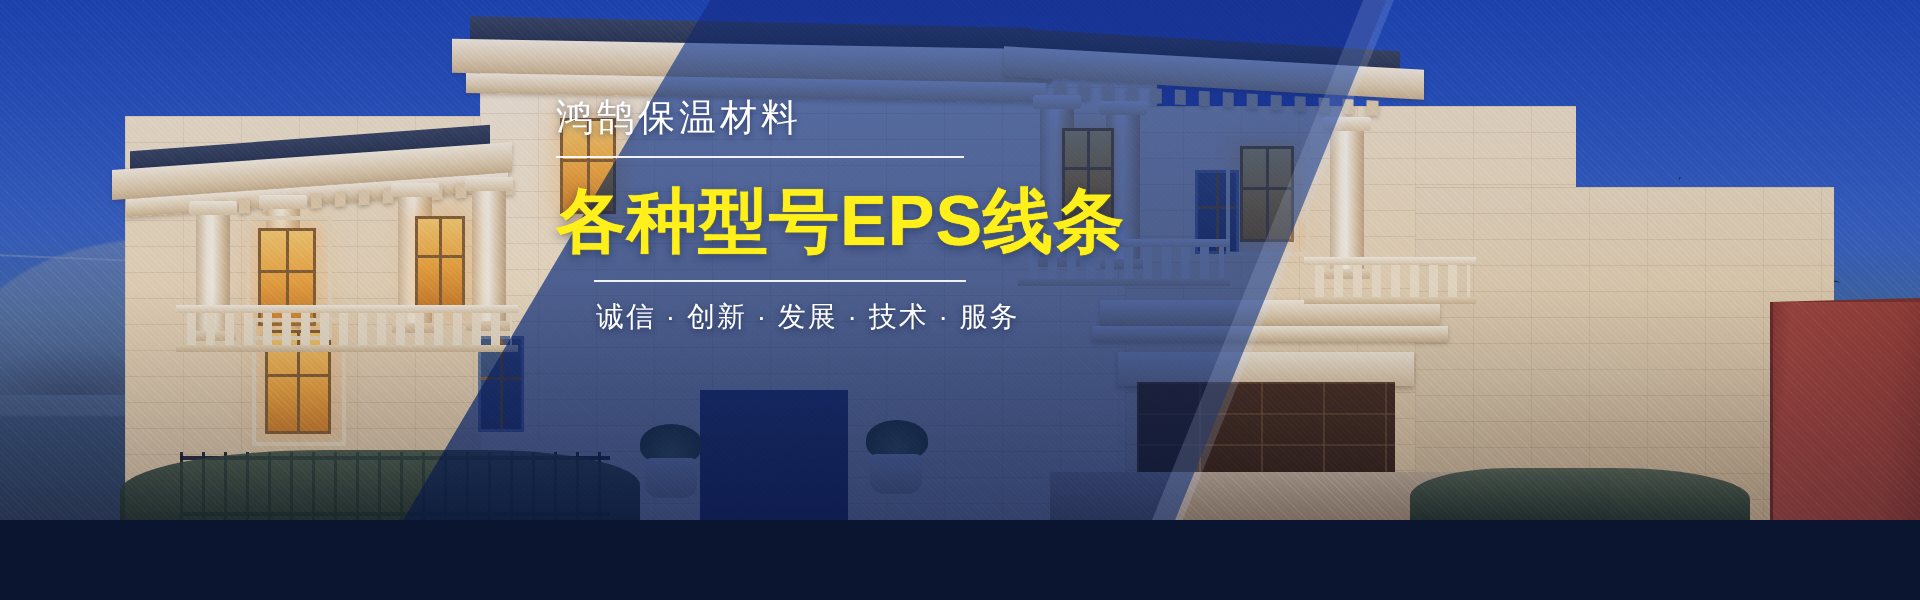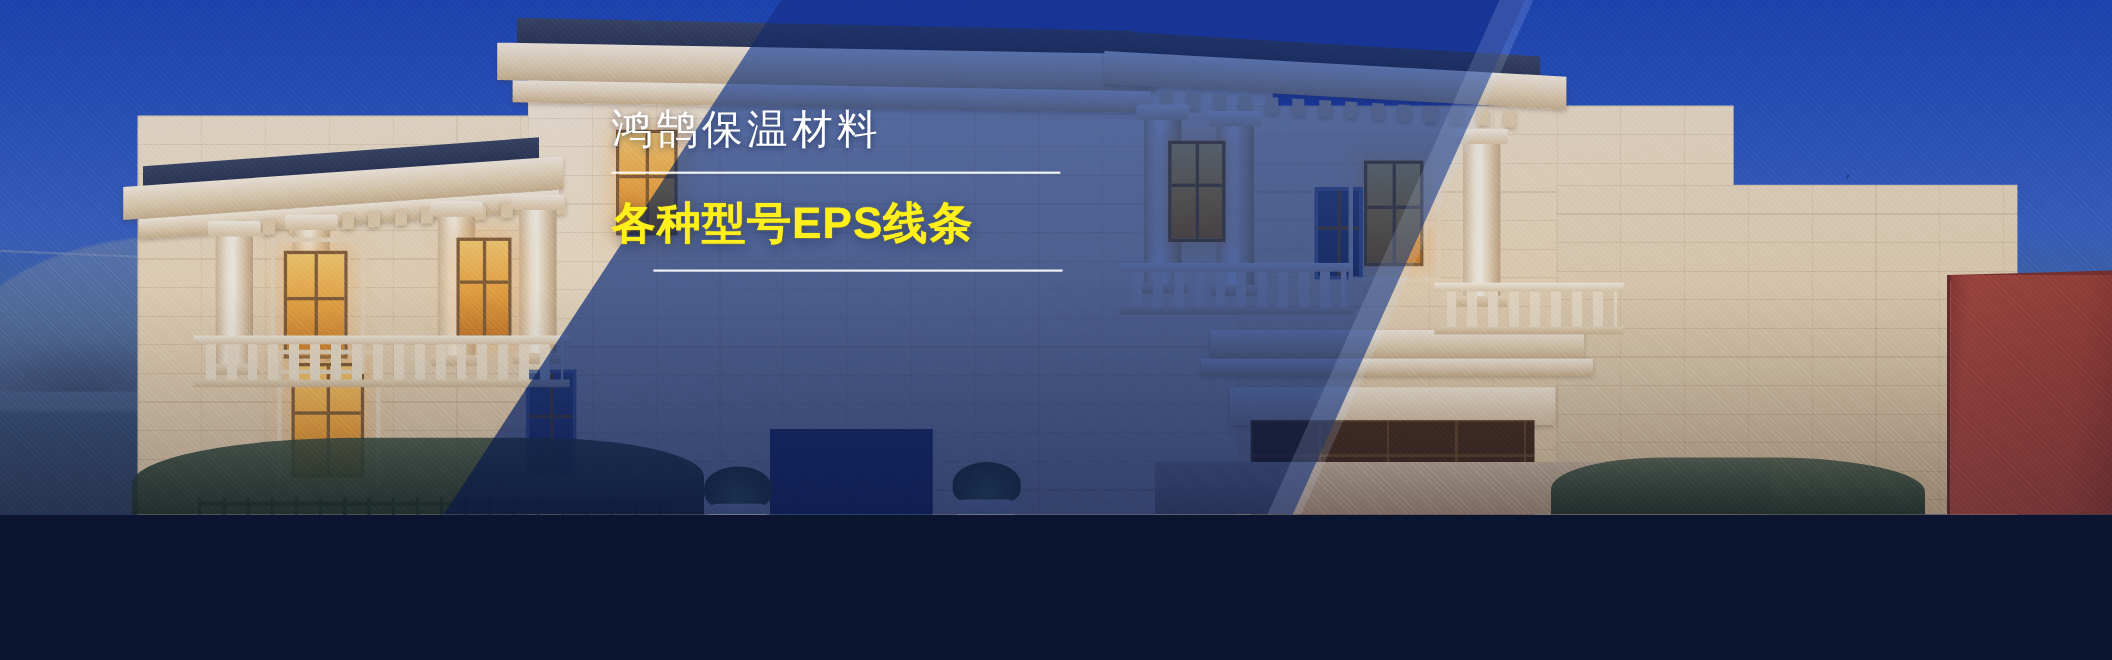--- a/index.html
+++ b/index.html
@@ -5,21 +5,21 @@
   html, body {
     margin: 0;
     padding: 0;
     background: #0b1530;
   }
   * { box-sizing: border-box; }
 
   .banner {
     position: relative;
     width: 1920px;
-    height: 468px;
+    height: 520px;
     overflow: hidden;
     font-family: "Liberation Sans", "DejaVu Sans", sans-serif;
     background: #2a4a9c;
   }
 
   
   .photo { position: absolute; inset: 0; overflow: hidden; }
 
   
   .sky {
@@ -314,21 +314,21 @@
     background: rgba(255,255,255,.92);
     margin: 16px 0 0 0;
     width: 408px;
   }
   .rule.lower { width: 372px; margin: 18px 0 0 38px; }
 
   .headline {
     margin-top: 22px;
   }
   .headline .hl {
-    font-size: 40px;
+    font-size: 70px;
     font-weight: 700;
     color: #ffef1b;
     letter-spacing: 1px;
     line-height: 1.18;
     white-space: nowrap;
     text-shadow:
       0 0 1px #ffef1b,
       1px 1px 0 rgba(120,100,0,.30),
       0 3px 10px rgba(10,24,70,.45);
   }
@@ -461,15 +461,16 @@
     <div class="brand">鸿鹄保温材料</div>
 
     <div class="rule"></div>
 
     <div class="headline">
       <div class="hl l1">各种型号EPS线条</div>
     </div>
 
     <div class="rule lower"></div>
 
+    <div class="tagline">诚信 · 创新 · 发展 · 技术 · 服务</div>
   </div>
 
 </div>
 
 </body></html>

